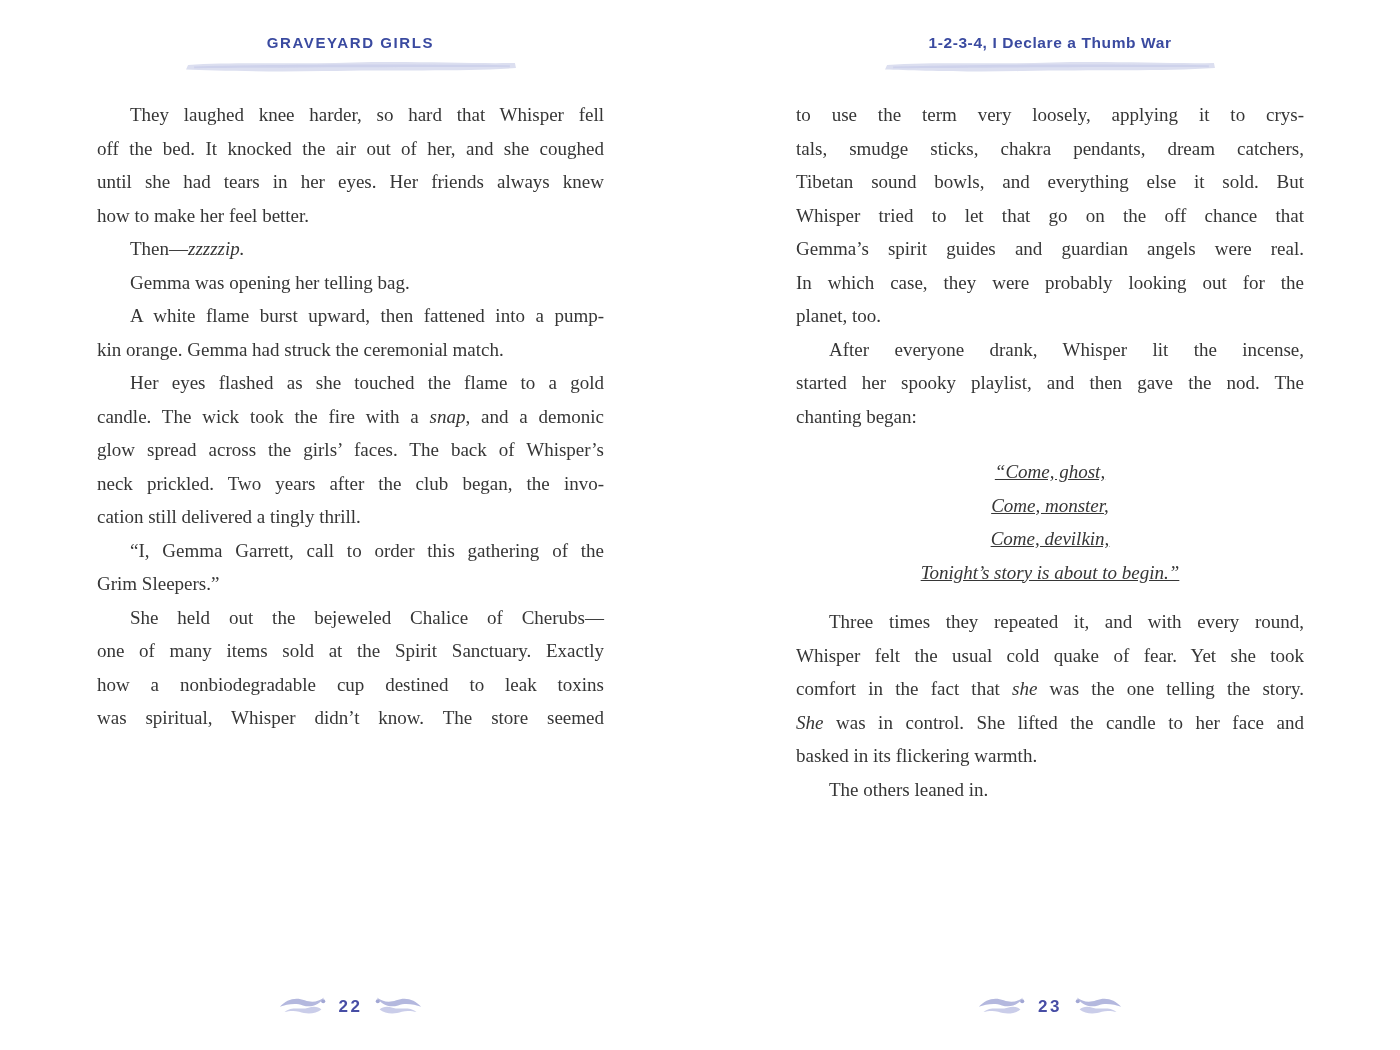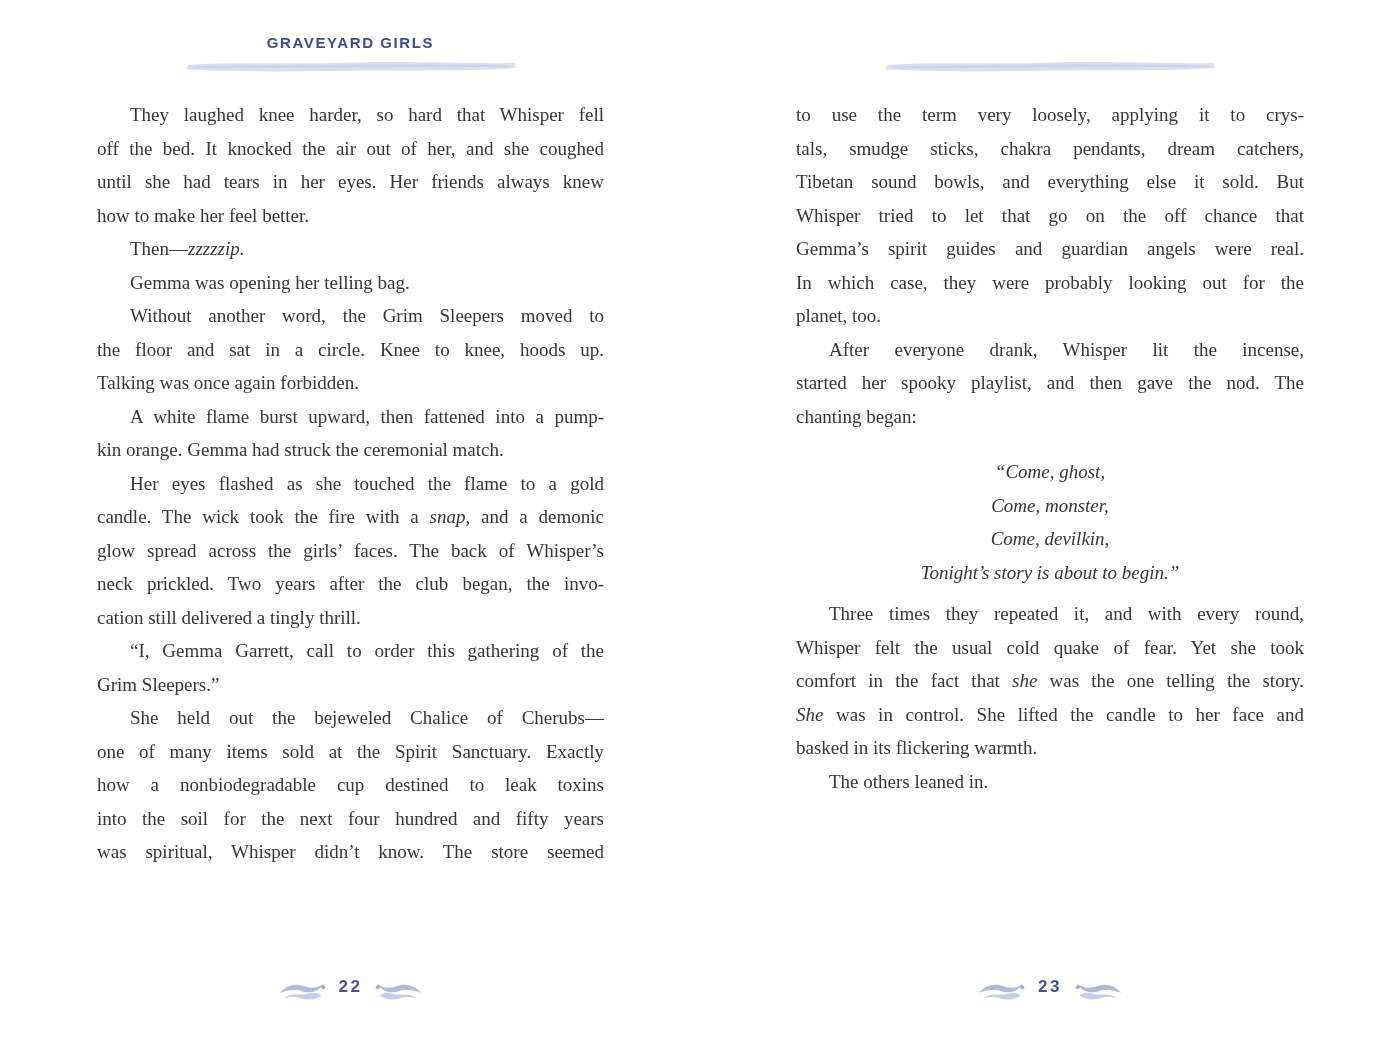--- a/index.html
+++ b/index.html
@@ -34,26 +34,26 @@
   .body-text {
     position:absolute; top:98px; left:0; right:0;
     font-size:19px;
     line-height:33.5px;
     color:var(--body_text);
   }
   .line { text-align:justify; text-align-last:justify; }
   .line.last { text-align-last:left; }
   .para.indent .line:first-child { text-indent:33px; }
 
-  .chant { margin-top:22px; margin-bottom:8px; font-style:italic; }
+  .chant { margin-top:22px; margin-bottom:16px; font-style:italic;text-decoration:underline; }
   .chant .line { text-align:center; text-align-last:center; }
 
   .page-footer {
     position:absolute; top:977px; left:0; width:100%;
-    display:flex; justify-content:center; align-items:flex-start;
+    display:flex; justify-content:center; align-items:flex-end;
     gap:13px; height:40px;
   }
   .pagenum {
     font-family:"Liberation Sans", sans-serif;
     font-weight:bold;
     font-size:17px;
     letter-spacing:2.5px;
     color:var(--page_number_blue);
   }
   .orn { display:block; }
@@ -91,59 +91,54 @@
           <div class="line">until she had tears in her eyes. Her friends always knew</div>
           <div class="line last">how to make her feel better.</div>
         </div>
         <div class="para indent">
           <div class="line last">Then—<i>zzzzzip.</i></div>
         </div>
         <div class="para indent">
           <div class="line last">Gemma was opening her telling bag.</div>
         </div>
         <div class="para indent">
-          <div class="line">Without another word, the Grim Sleepers moved to</div>
-          <div class="line">the floor and sat in a circle. Knee to knee, hoods up.</div>
-          <div class="line last">Talking was once again forbidden.</div>
-        </div>
-        <div class="para indent">
           <div class="line">A white flame burst upward, then fattened into a pump-</div>
           <div class="line last">kin orange. Gemma had struck the ceremonial match.</div>
         </div>
         <div class="para indent">
           <div class="line">Her eyes flashed as she touched the flame to a gold</div>
           <div class="line">candle. The wick took the fire with a <i>snap</i>, and a demonic</div>
           <div class="line">glow spread across the girls’ faces. The back of Whisper’s</div>
           <div class="line">neck prickled. Two years after the club began, the invo-</div>
           <div class="line last">cation still delivered a tingly thrill.</div>
         </div>
         <div class="para indent">
           <div class="line">“I, Gemma Garrett, call to order this gathering of the</div>
           <div class="line last">Grim Sleepers.”</div>
         </div>
         <div class="para indent">
           <div class="line">She held out the bejeweled Chalice of Cherubs—</div>
           <div class="line">one of many items sold at the Spirit Sanctuary. Exactly</div>
           <div class="line">how a nonbiodegradable cup destined to leak toxins</div>
-          <div class="line">into the soil for the next four hundred and fifty years</div>
           <div class="line">was spiritual, Whisper didn’t know. The store seemed</div>
         </div>
       </div>
     <div class="page-footer">
       <svg class="orn" width="48" height="26">
         <use href="#swirl" width="48" height="26"></use>
       </svg>
       <span class="pagenum">22</span>
       <svg class="orn flip" width="48" height="26">
         <use href="#swirl" width="48" height="26"></use>
       </svg>
     </div>
   </section>
 
   <section class="page" id="page-right">
+    <div class="running-head">1-2-3-4, I Declare a Thumb War</div>
     <svg class="brush-wrap" width="338" height="22">
       <use href="#brush" width="338" height="22"></use>
     </svg>
     <div class="body-text">
         <div class="para">
           <div class="line">to use the term very loosely, applying it to crys-</div>
           <div class="line">tals, smudge sticks, chakra pendants, dream catchers,</div>
           <div class="line">Tibetan sound bowls, and everything else it sold. But</div>
           <div class="line">Whisper tried to let that go on the off chance that</div>
           <div class="line">Gemma’s spirit guides and guardian angels were real.</div>

